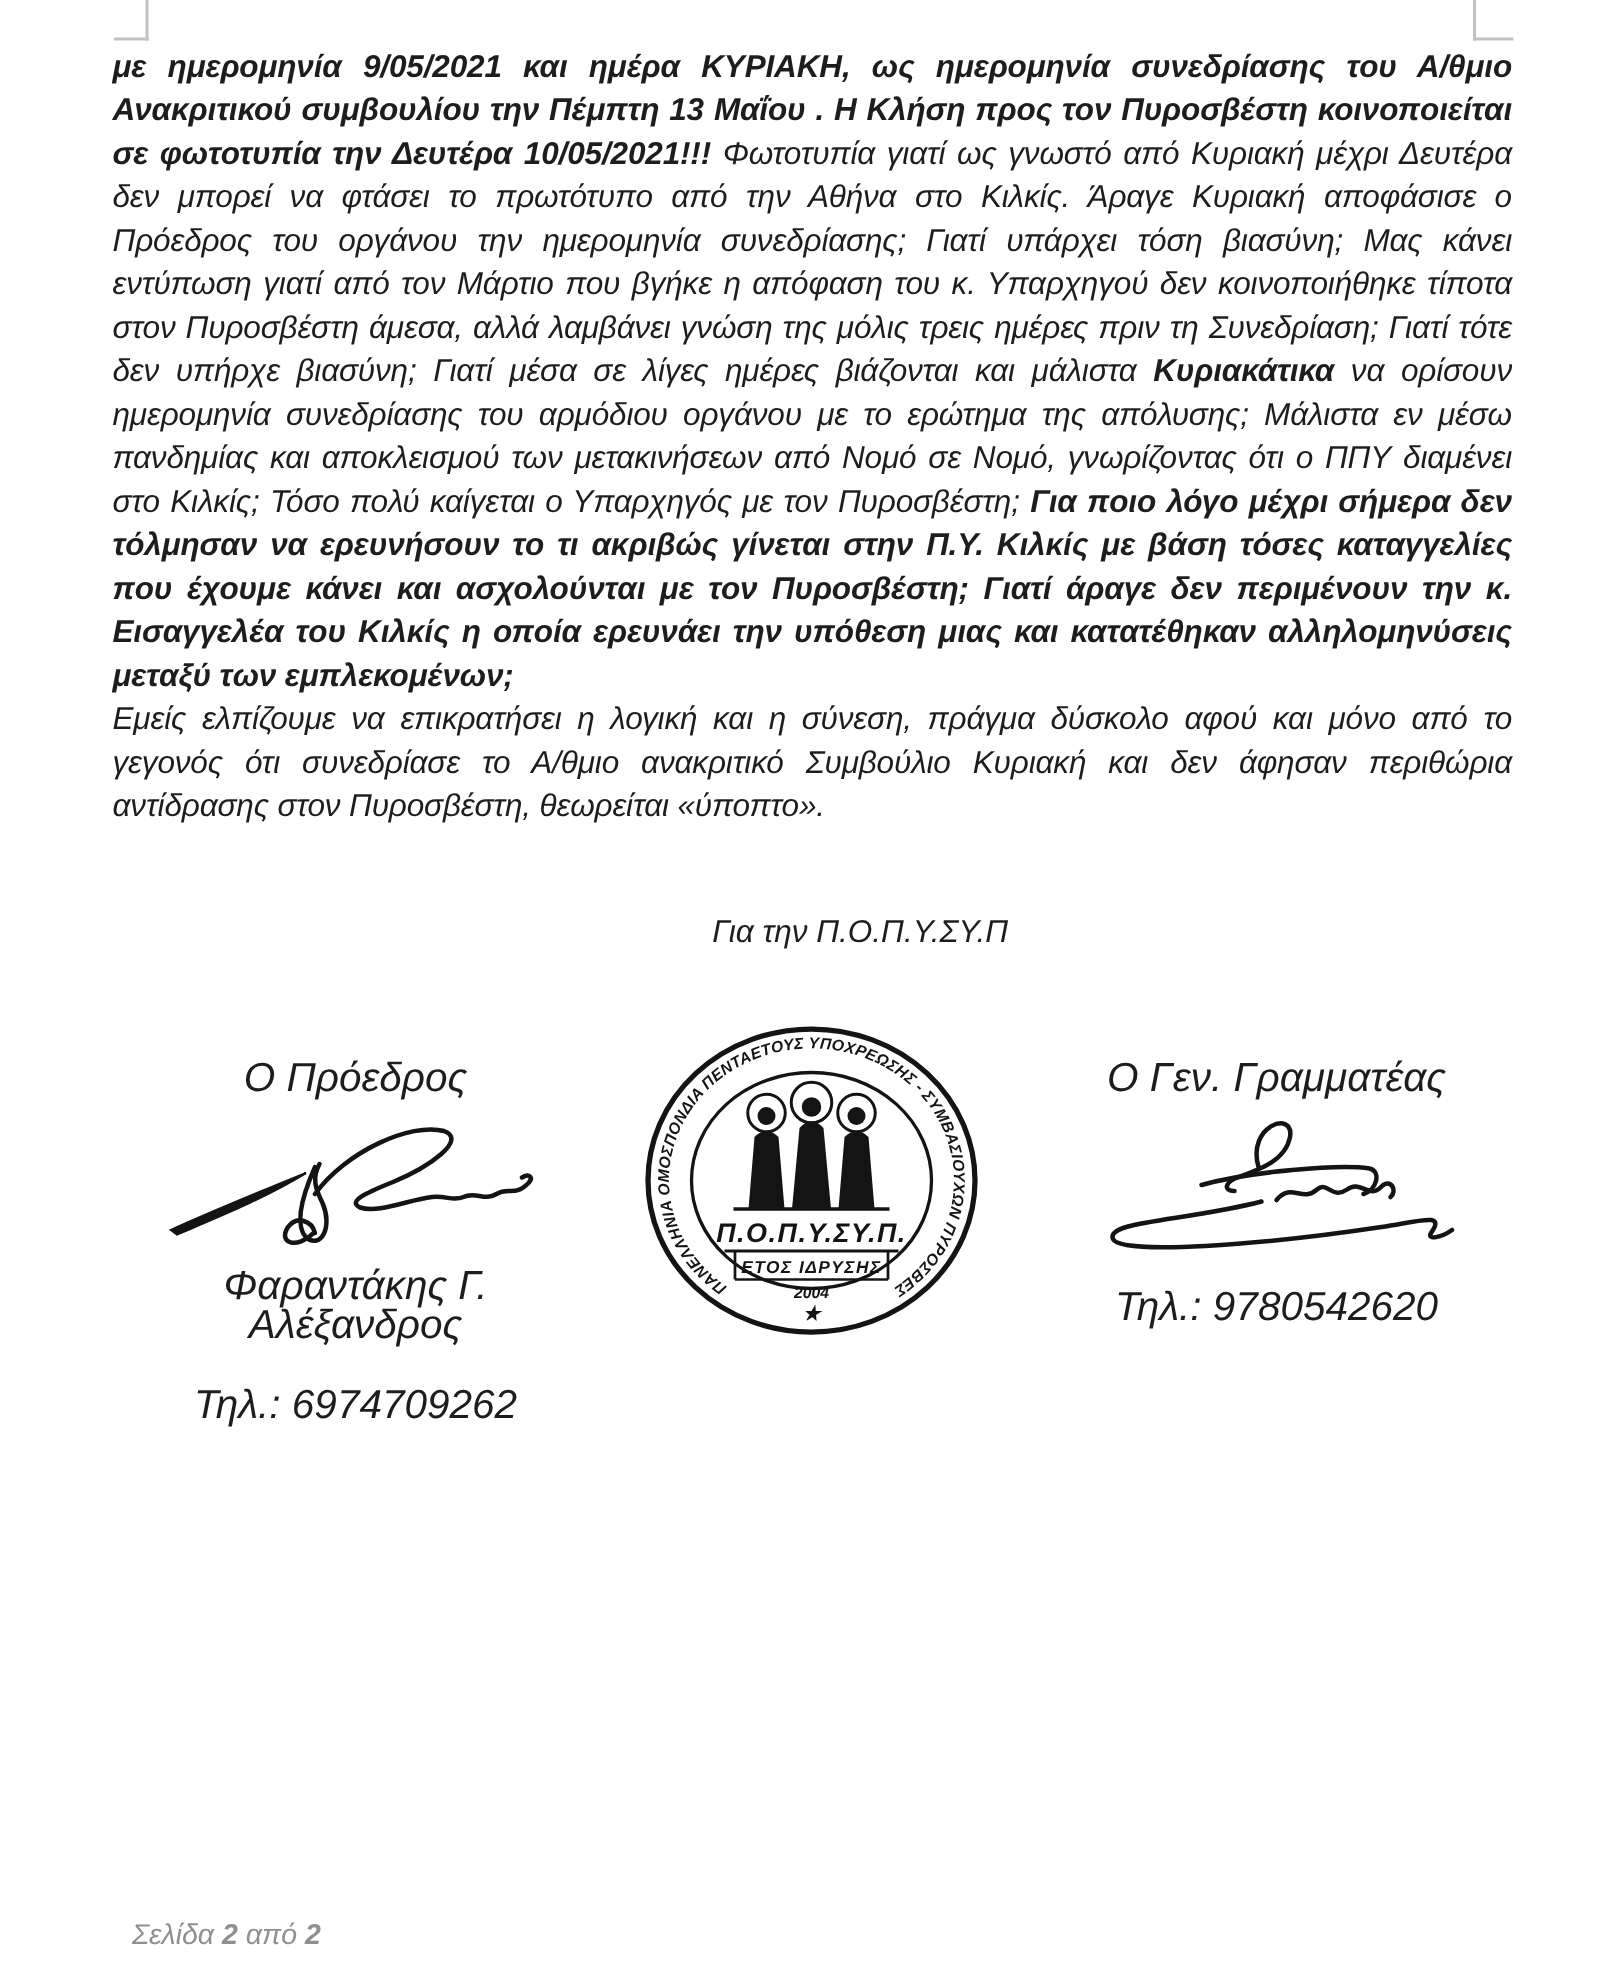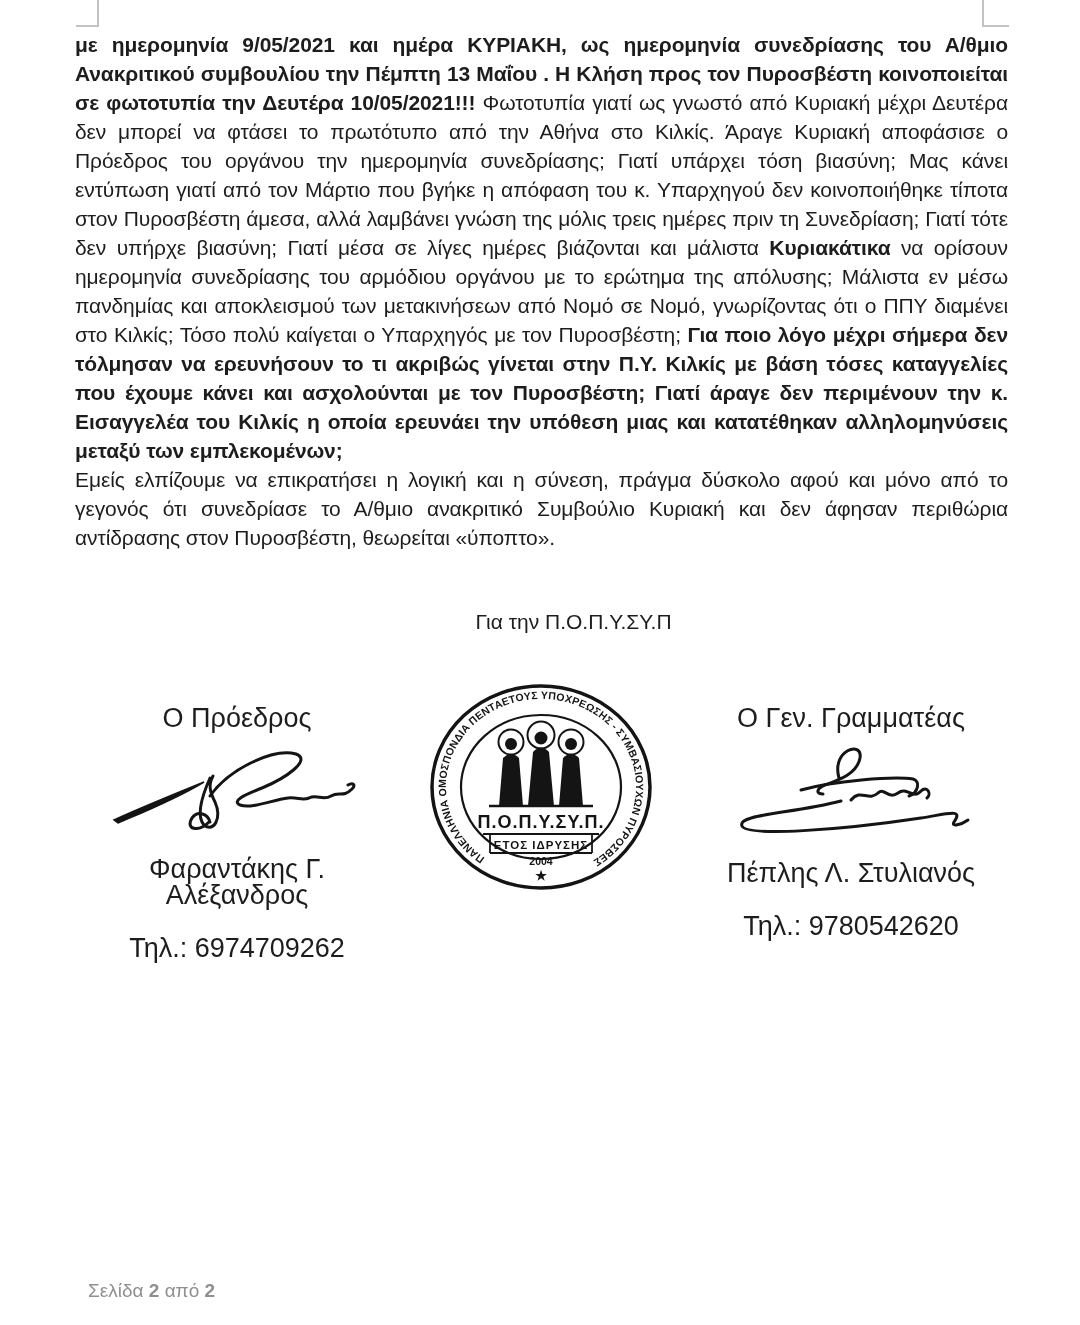--- a/index.html
+++ b/index.html
@@ -1,18 +1,18 @@
 <!DOCTYPE html>
 <html lang="el"><head>
 <meta charset="utf-8">
 <style>
   html,body{margin:0;padding:0;background:#ffffff;}
   .page{
     position:relative;width:1080px;height:1325px;background:#ffffff;
-    font-family:"Liberation Sans",sans-serif;color:#1d1d1f;overflow:hidden;
+    font-family:"Liberation Sans",sans-serif;color:#1d1d1f;overflow:hidden;font-style:italic;
   }
   
   .corner{position:absolute;top:0;height:25px;}
   .corner-left{left:76px;width:21px;border-right:2px solid #c2c2c2;border-bottom:2px solid #c2c2c2;}
   .corner-right{left:982px;width:25px;border-left:2px solid #c2c2c2;border-bottom:2px solid #c2c2c2;}
 
   .bodytext{
     position:absolute;left:75px;top:30px;width:933px;
     font-size:21px;line-height:29px;text-align:justify;letter-spacing:-0.1px;
   }
@@ -23,21 +23,21 @@
   .closing{
     position:absolute;left:75px;top:610px;width:933px;box-sizing:border-box;
     padding-left:64px;text-align:center;font-size:21px;
   }
 
   .sigcol{position:absolute;text-align:center;font-size:27px;}
   .sig-president{left:88px;top:704px;width:298px;}
   .sig-secretary{left:696px;top:704px;width:310px;text-align:center;}
   .sig-title{margin:0;line-height:28px;}
   .sig-svg{display:block;margin:6px auto 0 auto;}
-  .sig-name{margin-top:22px;line-height:26px;}
+  .sig-name{margin-top:10px;line-height:26px;}
   .sig-phone{margin-top:20px;line-height:26px;}
 
   .seal{position:absolute;left:427px;top:682px;width:230px;height:212px;}
 
   .footer{
     position:absolute;left:0;top:1280px;width:100%;
     text-align:left;color:#8f8f8f;font-size:19px;
   }
   .footer-inner{display:inline-block;transform:translateX(88px);}
 </style>
@@ -113,21 +113,20 @@
   <div class="sigcol sig-secretary">
     <p class="sig-title">Ο Γεν. Γραμματέας</p>
     <svg class="sig-svg" width="260" height="100" viewBox="0 0 260 100" aria-hidden="true">
       <g fill="none" stroke="#141414" stroke-width="3" stroke-linecap="round">
         <path d="M118,40 C110,12 142,2 139,20 C136,36 118,42 104,47 C96,50 94,56 102,56"></path>
         <path d="M80,52 C112,43 172,38 192,41 C200,43 197,55 188,58"></path>
         <path d="M130,62 C140,50 147,64 157,55 C164,49 167,62 177,55 C186,48 192,62 200,53 C206,47 211,56 206,60"></path>
         <path d="M120,63 C70,76 16,76 21,88 C26,99 120,92 200,80 C226,76 243,70 233,84 C230,89 240,87 247,82"></path>
       </g>
     </svg>
-    <p class="sig-name">Πέπλης Λ. Στυλιανός</p>
     <p class="sig-phone">Τηλ.: 9780542620</p>
   </div>
 
   <div class="footer">
     <span class="footer-inner"><span>Σελίδα </span><span class="b">2</span><span> από </span><span class="b">2</span></span>
   </div>
 
 </div>
 
 </body></html>

